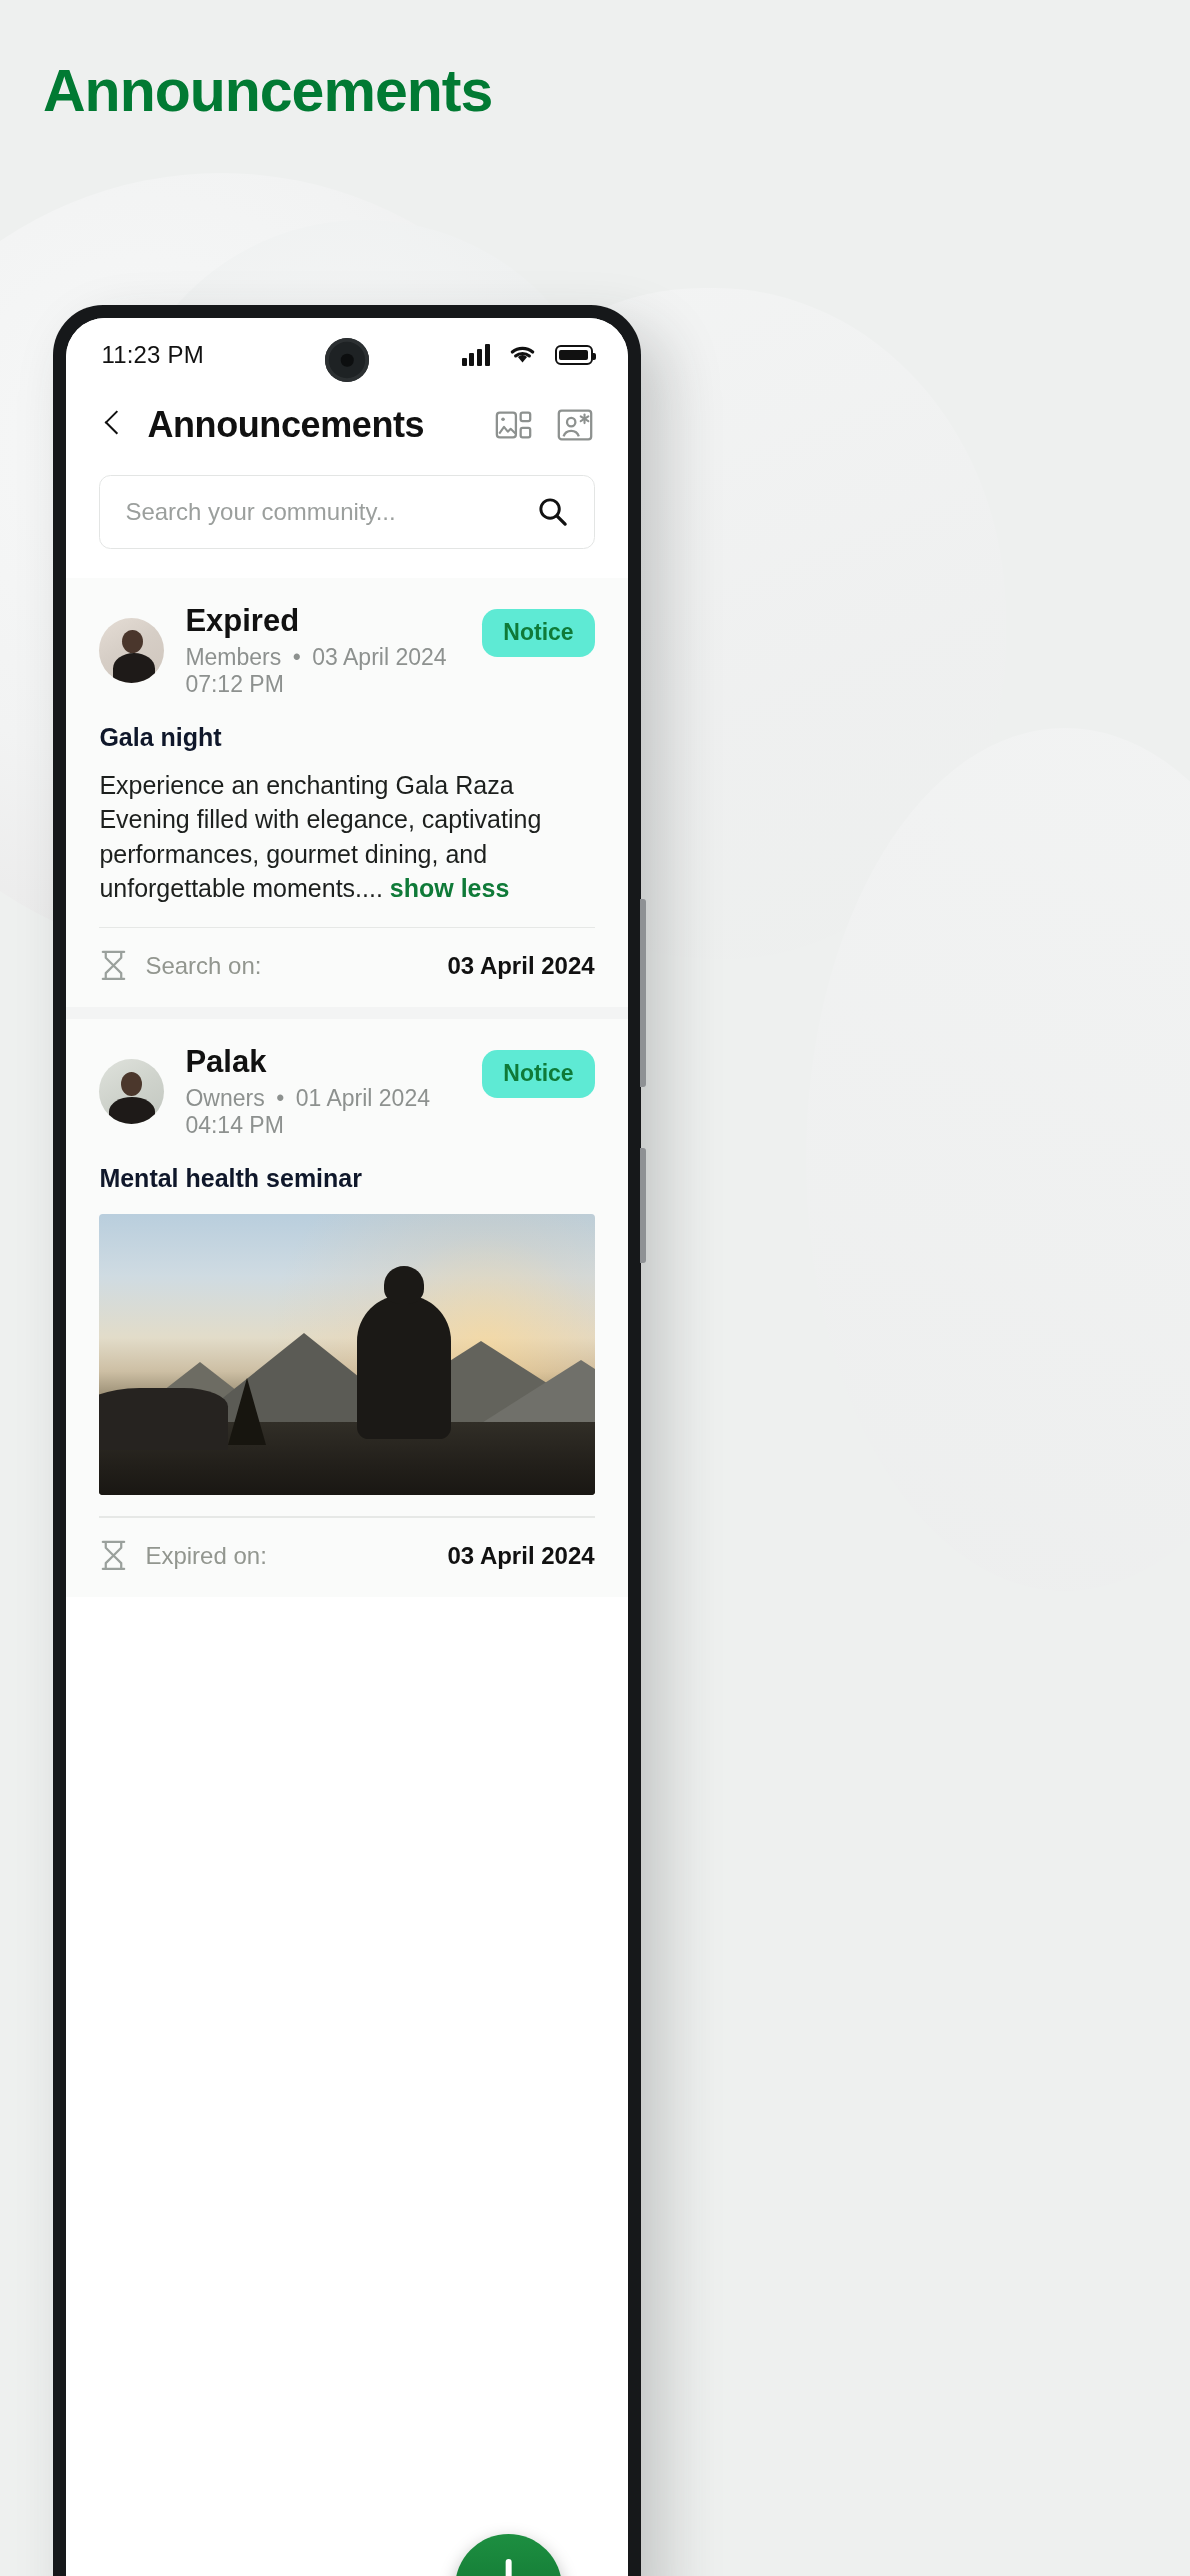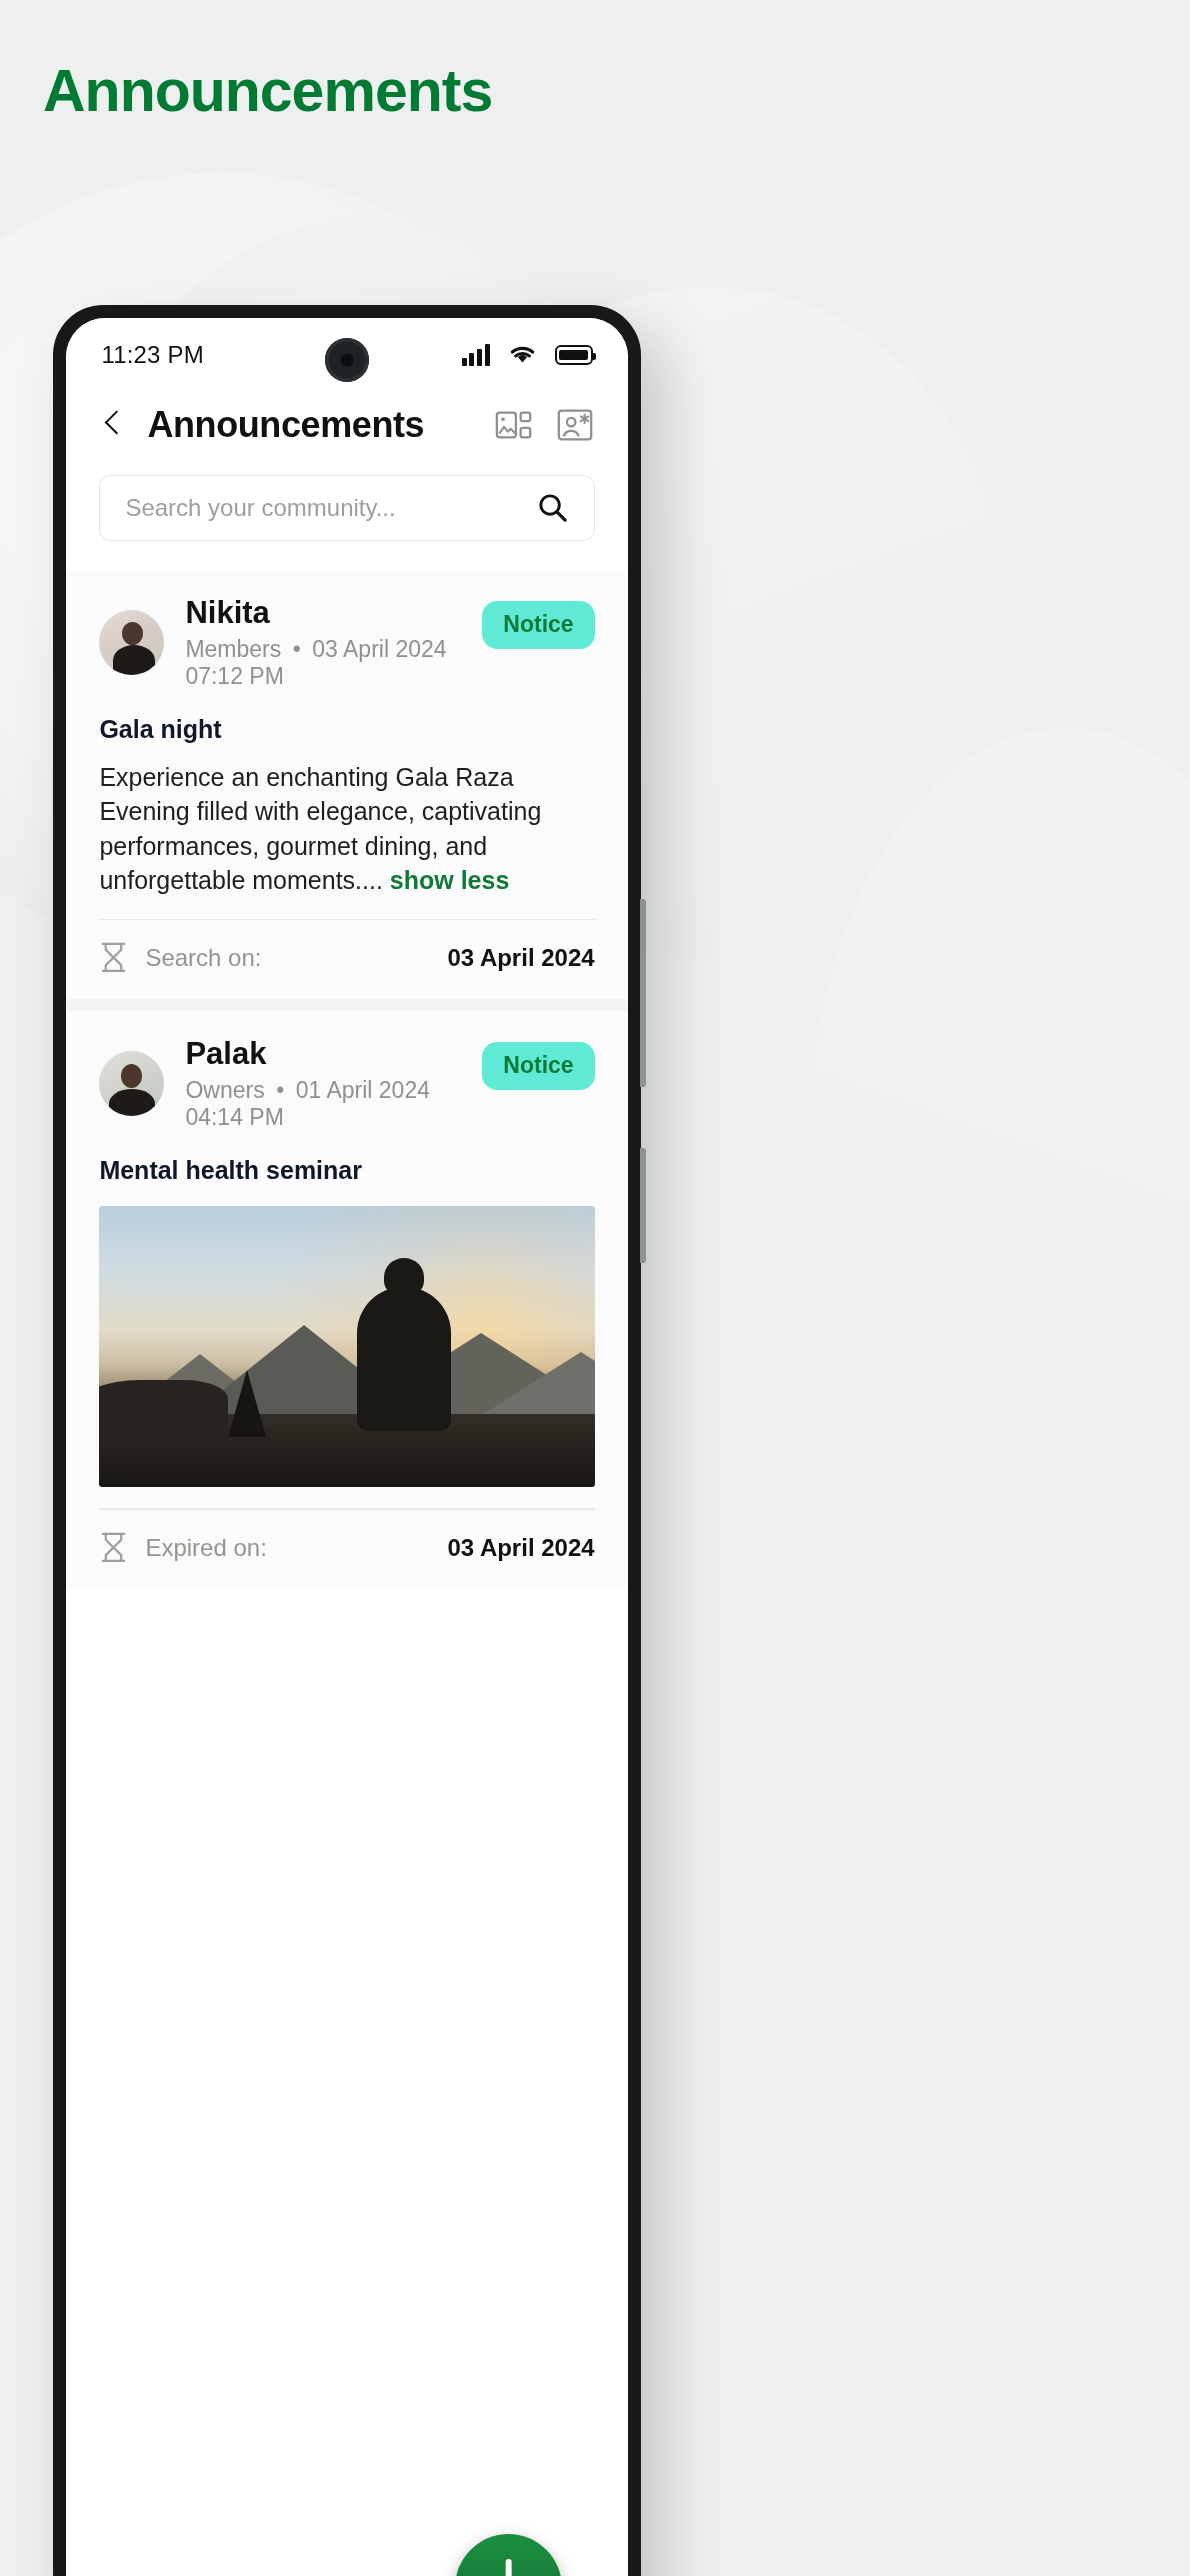--- a/index.html
+++ b/index.html
@@ -118,21 +118,21 @@
     transform:rotate(45deg);
   }
   .appbar-title { font-size:36px; font-weight:bold; color:#111; letter-spacing:-0.4px; }
   .appbar-actions { margin-left:auto; display:flex; align-items:center; gap:21px; }
   .ic { width:40px; height:40px; }
   .ic svg { width:40px; height:40px; display:block; }
 
   
   .search-zone { background:#fff; padding:3.8px 33px 29px 33px; }
   .search-box {
-    height:66px; border:1.9px solid #e3e5e4; border-radius:11.5px;
+    height:74px; border:1.9px solid #e3e5e4; border-radius:11.5px;
     display:flex; align-items:center; padding:0 25px; background:#fff;
   }
   .search-input {
     flex:1; border:none; outline:none; background:transparent;
     font-family:"Liberation Sans", sans-serif;
     font-size:24px; color:#9b9f9d;
   }
   .search-input::placeholder { color:#9b9f9d; }
   .search-icn { width:33px; height:33px; flex:0 0 auto; }
 
@@ -300,21 +300,21 @@
 
     <div class="feed">
 
       <div class="card">
         <div class="card-head">
           <div class="avatar a1">
             <span class="head"></span>
               <span class="body"></span>
           </div>
           <div class="meta">
-            <div class="author">Nikita</div>
+            <div class="author">Expired</div>
             <div class="submeta">
               <span>Members</span>
               <span class="dot">•</span>
               <span>03 April 2024</span>
               <span class="gap"></span>
               <span>07:12 PM</span>
             </div>
           </div>
           <div class="badge">Notice</div>
         </div>

